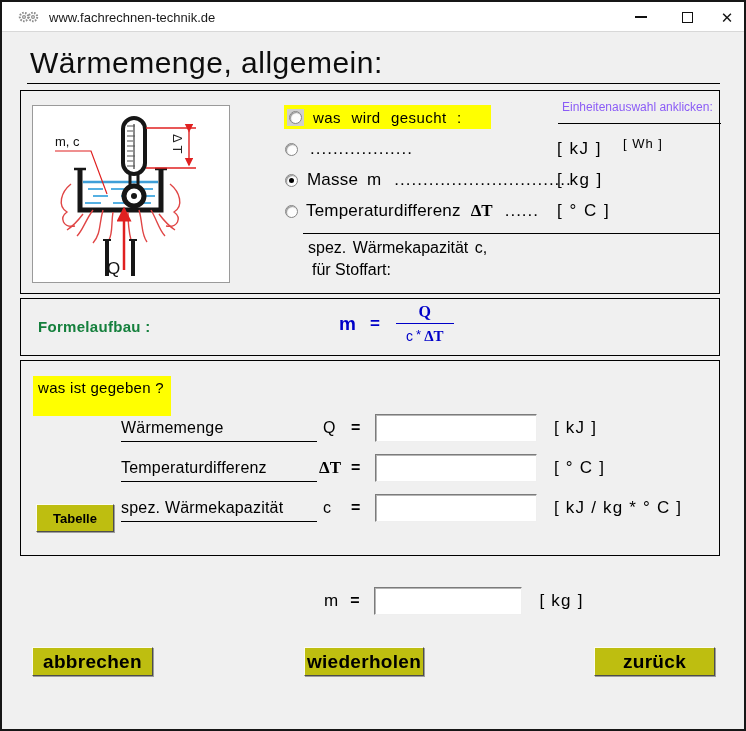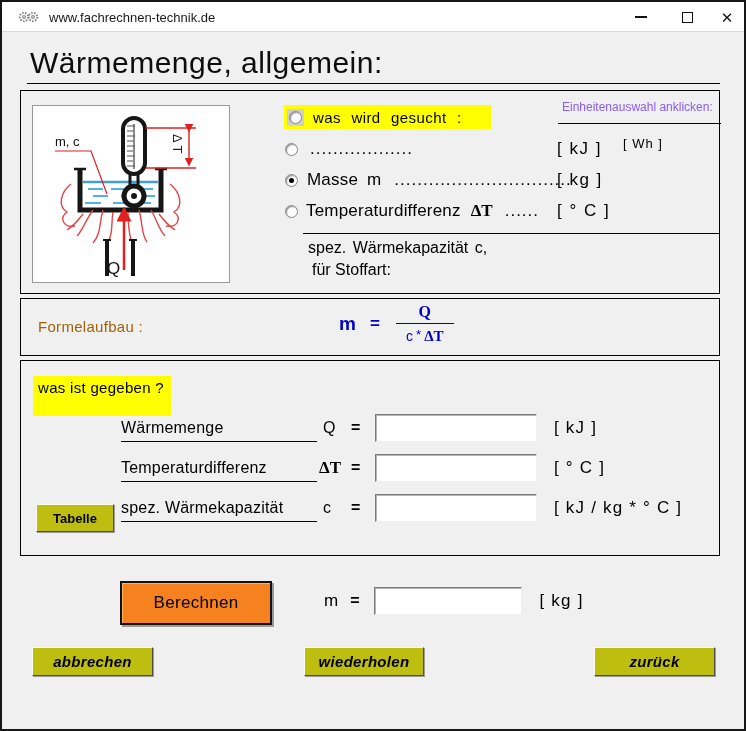--- a/index.html
+++ b/index.html
@@ -77,21 +77,21 @@
   .radio-row .sym { font-family: "Liberation Serif", "DejaVu Serif", serif; font-weight: bold; font-size: 17px; margin-left: 2px; }
   .radio-row .dots { font-size: 17px; letter-spacing: 1px; margin-left: 4px; white-space: nowrap; }
   .radio-row .unit { position: absolute; left: 272px; font-size: 17px; letter-spacing: 1.5px; white-space: nowrap; }
   .radio-row .unit-extra { position: absolute; left: 338px; top: -1px; font-size: 13px; letter-spacing: 1px; white-space: nowrap; }
   .row-q { top: 46px; } .row-m { top: 77px; gap: 9px; } .row-t { top: 108px; }
   .sub-sep { position: absolute; left: 282px; top: 142px; width: 416px; border-top: 1px solid #000; }
   .spez1 { position: absolute; left: 287px; top: 148px; font-size: 16px; word-spacing: 2px; }
   .spez2 { position: absolute; left: 291px; top: 170px; font-size: 16px; }
 
   
-  .formula-label { position: absolute; left: 17px; top: 19px; font-size: 15px; font-weight: normal; color: #a16207; letter-spacing: 0.3px; }
+  .formula-label { position: absolute; left: 17px; top: 19px; font-size: 15px; font-weight: bold; color: #15803d; letter-spacing: 0.3px; }
   .formula { position: absolute; left: 318px; top: 4px; display: flex; align-items: center; color: #0000c8; }
   .formula .lhs { font-size: 19px; font-weight: bold; margin-right: 14px; }
   .formula .eq { font-size: 17px; font-weight: bold; margin-right: 16px; }
   .fraction { display: inline-block; text-align: center; min-width: 58px; }
   .fraction .num { font-family: "Liberation Serif", "DejaVu Serif", serif; font-weight: bold; font-size: 16px; padding-bottom: 2px; }
   .fraction .bar { border-top: 1.5px solid #0000c8; }
   .fraction .den { font-size: 14px; padding-top: 3px; white-space: nowrap; }
   .fraction .den .dsym { font-family: "Liberation Serif", "DejaVu Serif", serif; font-weight: bold; font-size: 15px; }
   .fraction .den .dop { font-size: 13px; vertical-align: 2px; padding: 0 3px; }
 
@@ -132,21 +132,21 @@
     border: 2px solid #111;
     box-shadow: 2px 2px 0 #9a9a9a, inset 1px 1px 0 #ffb25e;
     display: flex; align-items: center; justify-content: center; cursor: default;
   }
   .result-row { position: absolute; left: 322px; top: 585px; display: flex; align-items: center; }
   .result-row .sym { font-size: 17px; margin-right: 12px; }
   .result-row .eq { font-size: 16px; font-weight: bold; margin-right: 14px; }
   .result-row .win-input { width: 148px; }
   .result-row .unit { margin-left: 18px; font-size: 17px; letter-spacing: 1.2px; }
 
-  .footer-btn { position: absolute; top: 645px; height: 29px; font-size: 15px; font-weight: bold; letter-spacing: 0.3px; font-style: italic; }
+  .footer-btn { position: absolute; top: 645px; height: 29px; font-size: 19px; font-weight: bold; letter-spacing: 0.3px; }
   .btn-cancel { left: 30px; width: 121px; }
   .btn-repeat { left: 302px; width: 120px; }
   .btn-back { left: 592px; width: 121px; }
 </style>
 </head>
 <body>
 
 <div class="window">
 
   <div class="titlebar">
@@ -303,21 +303,20 @@
       <span class="lbl">spez. Wärmekapazität</span>
       <span class="sym">c</span>
       <span class="eq">=</span>
       <input class="win-input" type="text" value="" style="">
       <span class="unit">[ kJ / kg *  ° C ]</span>
     </div>
 
     <div class="olive-btn tabelle-btn">Tabelle</div>
   </div>
 
-  <div class="calc-btn">Berechnen</div>
   <div class="result-row">
     <span class="sym">m</span>
     <span class="eq">=</span>
     <input class="win-input" type="text" value="" style="">
     <span class="unit">[ kg ]</span>
   </div>
 
   <div class="olive-btn footer-btn btn-cancel">abbrechen</div>
   <div class="olive-btn footer-btn btn-repeat">wiederholen</div>
   <div class="olive-btn footer-btn btn-back">zurück</div>

